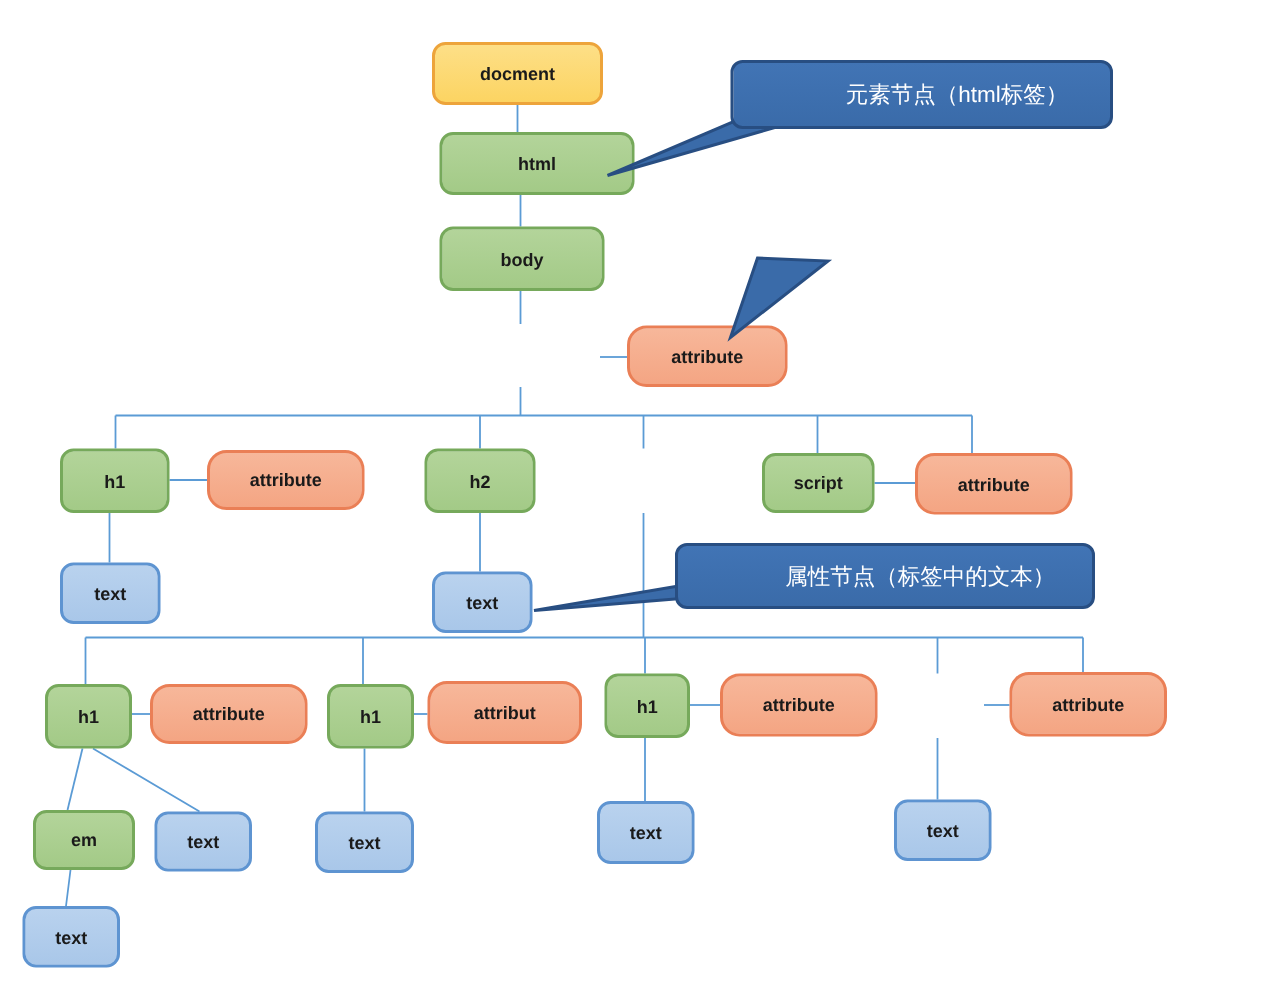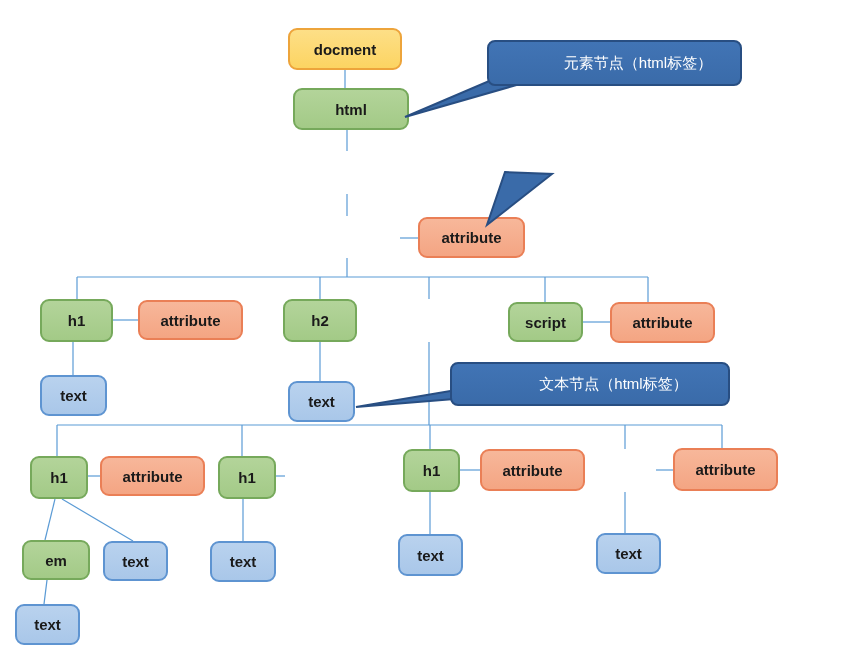--- a/index.html
+++ b/index.html
@@ -22,37 +22,38 @@
   }
   #connector-layer { z-index: 1; }
   #tail-layer { z-index: 3; }
   .node {
     position: absolute;
     box-sizing: border-box;
     display: flex;
     align-items: center;
     justify-content: center;
     border-radius: 9px;
-    font-size: 15px;
+    font-size: 12px;
     font-weight: bold;
     color: #1a1a1a;
     z-index: 2;
     border: 2px solid transparent;
   }
   .node.yellow {
     background: linear-gradient(#fddf87, #fcd462);
     border-color: #eda43b;
   }
   .node.green {
     background: linear-gradient(#b3d49a, #a3ca87);
     border-color: #76a95b;
   }
   .node.orange {
     background: linear-gradient(#f7b79a, #f4a583);
     border-color: #ea7f56;
+    border-radius: 13px;
   }
   .node.blue {
     background: linear-gradient(#b9d2ee, #a9c7e9);
     border-color: #5e94d1;
   }
   .callout {
     position: absolute;
     box-sizing: border-box;
     display: flex;
     align-items: center;
@@ -105,22 +106,23 @@
       <line x1="62" y1="499" x2="133" y2="541"></line>
       <line x1="47" y1="580" x2="44" y2="604"></line>
       <line x1="243" y1="499" x2="243" y2="541"></line>
       <line x1="430" y1="492" x2="430" y2="534"></line>
       <line x1="625" y1="492" x2="625" y2="533"></line>
     </g>
   </svg>
 
   <div class="node yellow" style="left:288px;top:28px;width:114px;height:42px">docment</div>
 
-  <div class="node green" style="left:293px;top:88px;width:116px;height:42px">html</div>
+  <div class="node green" style="left:293px;top:88px;width:130px;height:42px">html</div>
 
+  <div class="node green" style="left:293px;top:151px;width:110px;height:43px">body</div>
 
 
   <div class="node orange" style="left:418px;top:217px;width:107px;height:41px">attribute</div>
 
   <div class="node green" style="left:40px;top:299px;width:73px;height:43px">h1</div>
 
   <div class="node orange" style="left:138px;top:300px;width:105px;height:40px">attribute</div>
 
   <div class="node green" style="left:283px;top:299px;width:74px;height:43px">h2</div>
 
@@ -132,20 +134,21 @@
   <div class="node blue" style="left:40px;top:375px;width:67px;height:41px">text</div>
 
   <div class="node blue" style="left:288px;top:381px;width:67px;height:41px">text</div>
 
   <div class="node green" style="left:30px;top:456px;width:58px;height:43px">h1</div>
 
   <div class="node orange" style="left:100px;top:456px;width:105px;height:40px">attribute</div>
 
   <div class="node green" style="left:218px;top:456px;width:58px;height:43px">h1</div>
 
+  <div class="node orange" style="left:285px;top:454px;width:103px;height:42px">attribut</div>
 
   <div class="node green" style="left:403px;top:449px;width:57px;height:43px">h1</div>
 
   <div class="node orange" style="left:480px;top:449px;width:105px;height:42px">attribute</div>
 
 
   <div class="node orange" style="left:673px;top:448px;width:105px;height:43px">attribute</div>
 
   <div class="node green" style="left:22px;top:540px;width:68px;height:40px">em</div>
 
@@ -163,15 +166,15 @@
     <g fill="#3a6ba9" stroke="#284e82" stroke-width="2">
       <polygon points="515,70 562,72 405,117"></polygon>
       <polygon points="505,172 552,174 487,225"></polygon>
       <polygon points="468,388 516,394 356,407"></polygon>
     </g>
   </svg>
 
   <div class="callout" style="left:487px;top:40px;width:255px;height:46px">元素节点（html标签）</div>
 
 
-  <div class="callout" style="left:450px;top:362px;width:280px;height:44px">文本节点（html标签）</div>
+  <div class="callout" style="left:450px;top:362px;width:280px;height:44px">属性节点（标签中的文本）</div>
 
 </div>
 
 </body></html>

